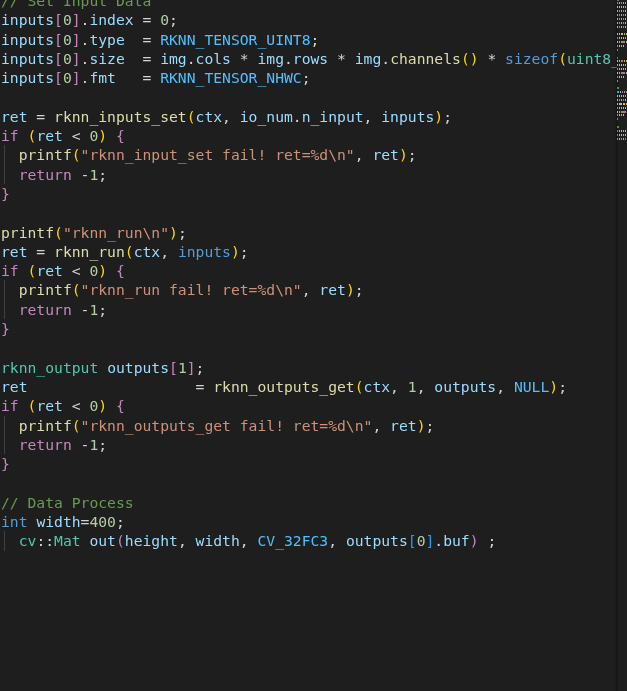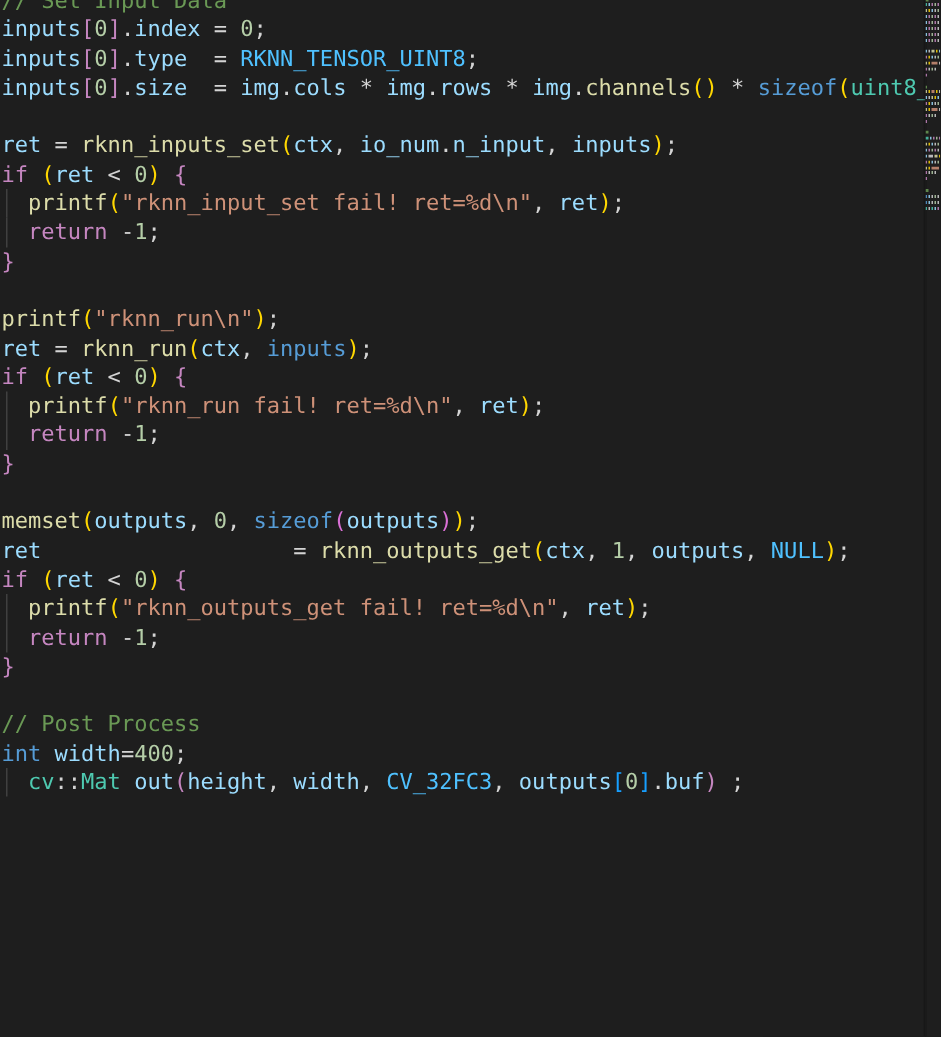--- a/index.html
+++ b/index.html
@@ -147,20 +147,21 @@
       <div class="line"><span class="c-cmt">// Set Input Data</span></div>
 
 
 
       <div class="line"><span class="c-var">inputs</span><span class="c-brkpink">[</span><span class="c-num">0</span><span class="c-brkpink">]</span><span class="c-punct">.</span><span class="c-var">index</span><span class="c-punct"> = </span><span class="c-num">0</span><span class="c-punct">;</span></div>
 
       <div class="line"><span class="c-var">inputs</span><span class="c-brkpink">[</span><span class="c-num">0</span><span class="c-brkpink">]</span><span class="c-punct">.</span><span class="c-var">type</span><span class="c-punct">  = </span><span class="c-const">RKNN_TENSOR_UINT8</span><span class="c-punct">;</span></div>
 
       <div class="line"><span class="c-var">inputs</span><span class="c-brkpink">[</span><span class="c-num">0</span><span class="c-brkpink">]</span><span class="c-punct">.</span><span class="c-var">size</span><span class="c-punct">  = </span><span class="c-var">img</span><span class="c-punct">.</span><span class="c-var">cols</span><span class="c-punct"> * </span><span class="c-var">img</span><span class="c-punct">.</span><span class="c-var">rows</span><span class="c-punct"> * </span><span class="c-var">img</span><span class="c-punct">.</span><span class="c-fn">channels</span><span class="c-brk1">()</span><span class="c-punct"> * </span><span class="c-kw">sizeof</span><span class="c-brk1">(</span><span class="c-type">uint8_t</span></div>
 
+      <div class="line"><span class="c-var">inputs</span><span class="c-brkpink">[</span><span class="c-num">0</span><span class="c-brkpink">]</span><span class="c-punct">.</span><span class="c-var">fmt</span><span class="c-punct">   = </span><span class="c-const">RKNN_TENSOR_NHWC</span><span class="c-punct">;</span></div>
 
 
       <div class="line"></div>
 
       <div class="line"><span class="c-var">ret</span><span class="c-punct"> = </span><span class="c-fn">rknn_inputs_set</span><span class="c-brk1">(</span><span class="c-var">ctx</span><span class="c-punct">, </span><span class="c-var">io_num</span><span class="c-punct">.</span><span class="c-var">n_input</span><span class="c-punct">, </span><span class="c-var">inputs</span><span class="c-brk1">)</span><span class="c-punct">;</span></div>
 
       <div class="line"><span class="c-ctrl">if</span><span class="c-punct"> </span><span class="c-brk1">(</span><span class="c-var">ret</span><span class="c-punct"> &lt; </span><span class="c-num">0</span><span class="c-brk1">)</span><span class="c-punct"> </span><span class="c-brkpink">{</span></div>
 
       <div class="line guide"><span class="c-punct">  </span><span class="c-fn">printf</span><span class="c-brk1">(</span><span class="c-str">"rknn_input_set fail! ret=%d\n"</span><span class="c-punct">, </span><span class="c-var">ret</span><span class="c-brk1">)</span><span class="c-punct">;</span></div>
 
@@ -179,37 +180,37 @@
 
       <div class="line guide"><span class="c-punct">  </span><span class="c-fn">printf</span><span class="c-brk1">(</span><span class="c-str">"rknn_run fail! ret=%d\n"</span><span class="c-punct">, </span><span class="c-var">ret</span><span class="c-brk1">)</span><span class="c-punct">;</span></div>
 
       <div class="line guide"><span class="c-punct">  </span><span class="c-ctrl">return</span><span class="c-punct"> -</span><span class="c-num">1</span><span class="c-punct">;</span></div>
 
       <div class="line"><span class="c-brkpink">}</span></div>
 
       <div class="line"></div>
 
 
-
-      <div class="line"><span class="c-fn">memset</span><span class="c-brk1">(</span><span class="c-var">outputs</span><span class="c-punct">, </span><span class="c-num">0</span><span class="c-punct">, </span><span class="c-kw">sizeof</span><span class="c-brk2">(</span><span class="c-var">outputs</span><span class="c-brk2">)</span><span class="c-brk1">)</span><span class="c-punct">;</span></div>
+      <div class="line"><span class="c-type">rknn_output</span><span class="c-punct"> </span><span class="c-var">outputs</span><span class="c-brkpink">[</span><span class="c-num">1</span><span class="c-brkpink">]</span><span class="c-punct">;</span></div>
+
 
 
       <div class="line"><span class="c-var">ret</span><span class="c-punct">                   = </span><span class="c-fn">rknn_outputs_get</span><span class="c-brk1">(</span><span class="c-var">ctx</span><span class="c-punct">, </span><span class="c-num">1</span><span class="c-punct">, </span><span class="c-var">outputs</span><span class="c-punct">, </span><span class="c-const">NULL</span><span class="c-brk1">)</span><span class="c-punct">;</span></div>
 
       <div class="line"><span class="c-ctrl">if</span><span class="c-punct"> </span><span class="c-brk1">(</span><span class="c-var">ret</span><span class="c-punct"> &lt; </span><span class="c-num">0</span><span class="c-brk1">)</span><span class="c-punct"> </span><span class="c-brkpink">{</span></div>
 
       <div class="line guide"><span class="c-punct">  </span><span class="c-fn">printf</span><span class="c-brk1">(</span><span class="c-str">"rknn_outputs_get fail! ret=%d\n"</span><span class="c-punct">, </span><span class="c-var">ret</span><span class="c-brk1">)</span><span class="c-punct">;</span></div>
 
       <div class="line guide"><span class="c-punct">  </span><span class="c-ctrl">return</span><span class="c-punct"> -</span><span class="c-num">1</span><span class="c-punct">;</span></div>
 
       <div class="line"><span class="c-brkpink">}</span></div>
 
       <div class="line"></div>
 
-      <div class="line"><span class="c-cmt">// Post Process</span></div>
+      <div class="line"><span class="c-cmt">// Data Process</span></div>
 
 
       <div class="line"><span class="c-kw">int</span><span class="c-punct"> </span><span class="c-var">width</span><span class="c-punct">=</span><span class="c-num">400</span><span class="c-punct">;</span></div>
 
       <div class="line guide"><span class="c-punct">  </span><span class="c-type">cv</span><span class="c-punct">::</span><span class="c-type">Mat</span><span class="c-punct"> </span><span class="c-var">out</span><span class="c-brkpink">(</span><span class="c-var">height</span><span class="c-punct">, </span><span class="c-var">width</span><span class="c-punct">, </span><span class="c-const">CV_32FC3</span><span class="c-punct">, </span><span class="c-var">outputs</span><span class="c-brk3">[</span><span class="c-num">0</span><span class="c-brk3">]</span><span class="c-punct">.</span><span class="c-var">buf</span><span class="c-brkpink">)</span><span class="c-punct"> ;</span></div>
 
     </div>
   </div>
 
   <div id="edge-shadow"></div>

